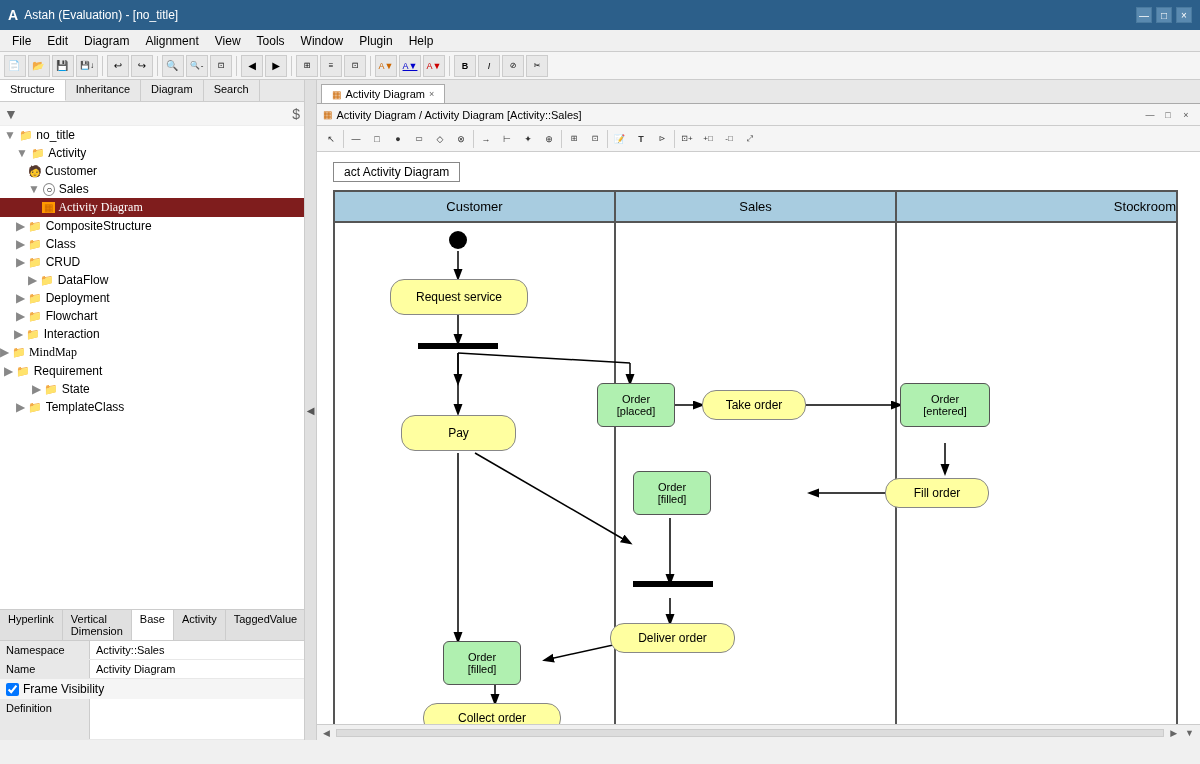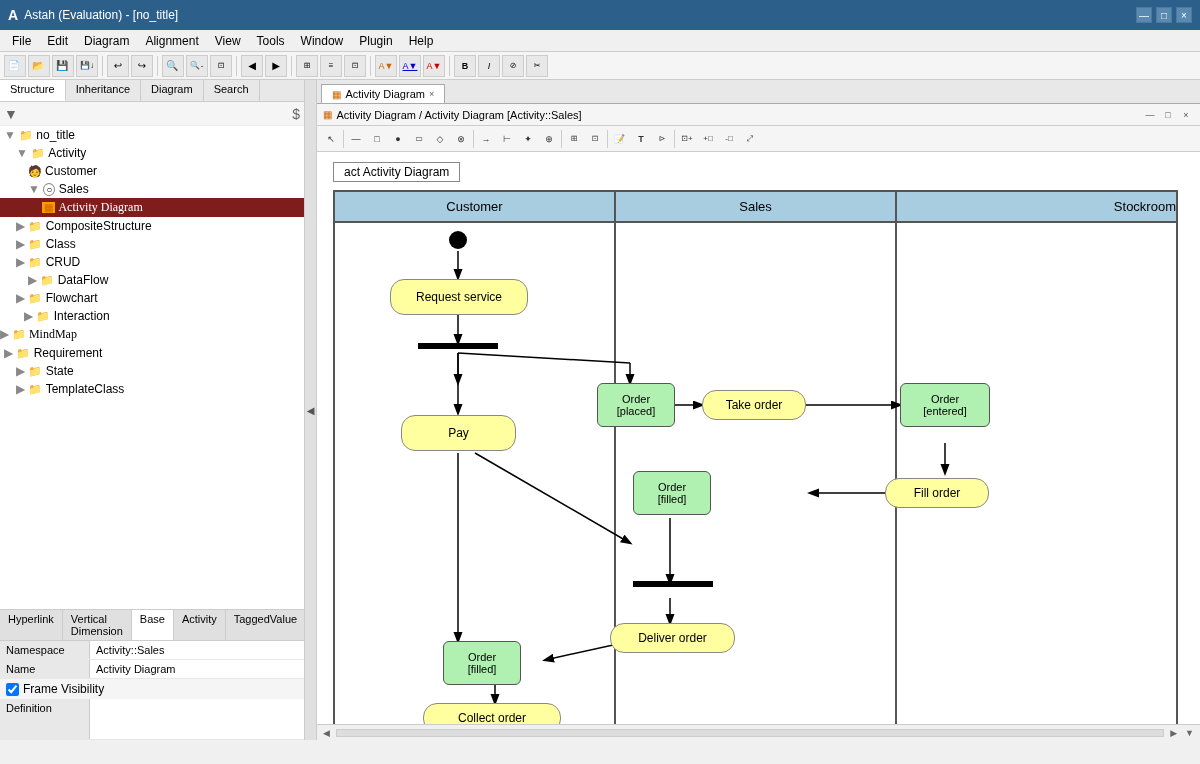--- a/index.html
+++ b/index.html
@@ -369,46 +369,51 @@
         <span style="color:#cc8800; font-size:11px;">📁</span>
         <span> CRUD</span>
       </div>
 
       <div class="tree-item" style="padding-left:16px;margin-left:12px;">
         <span style="color:#888;">▶</span>
         <span style="color:#cc8800; font-size:11px;">📁</span>
         <span> DataFlow</span>
       </div>
 
-
       <div class="tree-item" style="padding-left:16px;">
         <span style="color:#888;">▶</span>
         <span style="color:#cc8800; font-size:11px;">📁</span>
+        <span> Deployment</span>
+      </div>
+
+      <div class="tree-item" style="padding-left:16px;">
+        <span style="color:#888;">▶</span>
+        <span style="color:#cc8800; font-size:11px;">📁</span>
         <span> Flowchart</span>
       </div>
 
-      <div class="tree-item" style="padding-left:24px;">
+      <div class="tree-item" style="padding-left:14px;">
         <span style="color:#888;">▶</span>
         <span style="color:#cc8800; font-size:11px;">📁</span>
         <span> Interaction</span>
       </div>
 
       <div class="tree-item" style="font-family:Liberation Serif, serif;">
         <span style="color:#888;">▶</span>
         <span style="color:#cc8800; font-size:11px;">📁</span>
         <span> MindMap</span>
       </div>
 
       <div class="tree-item" style="padding-left:4px;">
         <span style="color:#888;">▶</span>
         <span style="color:#cc8800; font-size:11px;">📁</span>
         <span> Requirement</span>
       </div>
 
-      <div class="tree-item" style="padding-left:16px;">
+      <div class="tree-item" style="padding-left:16px;margin-left:16px;">
         <span style="color:#888;">▶</span>
         <span style="color:#cc8800; font-size:11px;">📁</span>
         <span> State</span>
       </div>
 
       <div class="tree-item" style="padding-left:16px;">
         <span style="color:#888;">▶</span>
         <span style="color:#cc8800; font-size:11px;">📁</span>
         <span> TemplateClass</span>
       </div>

